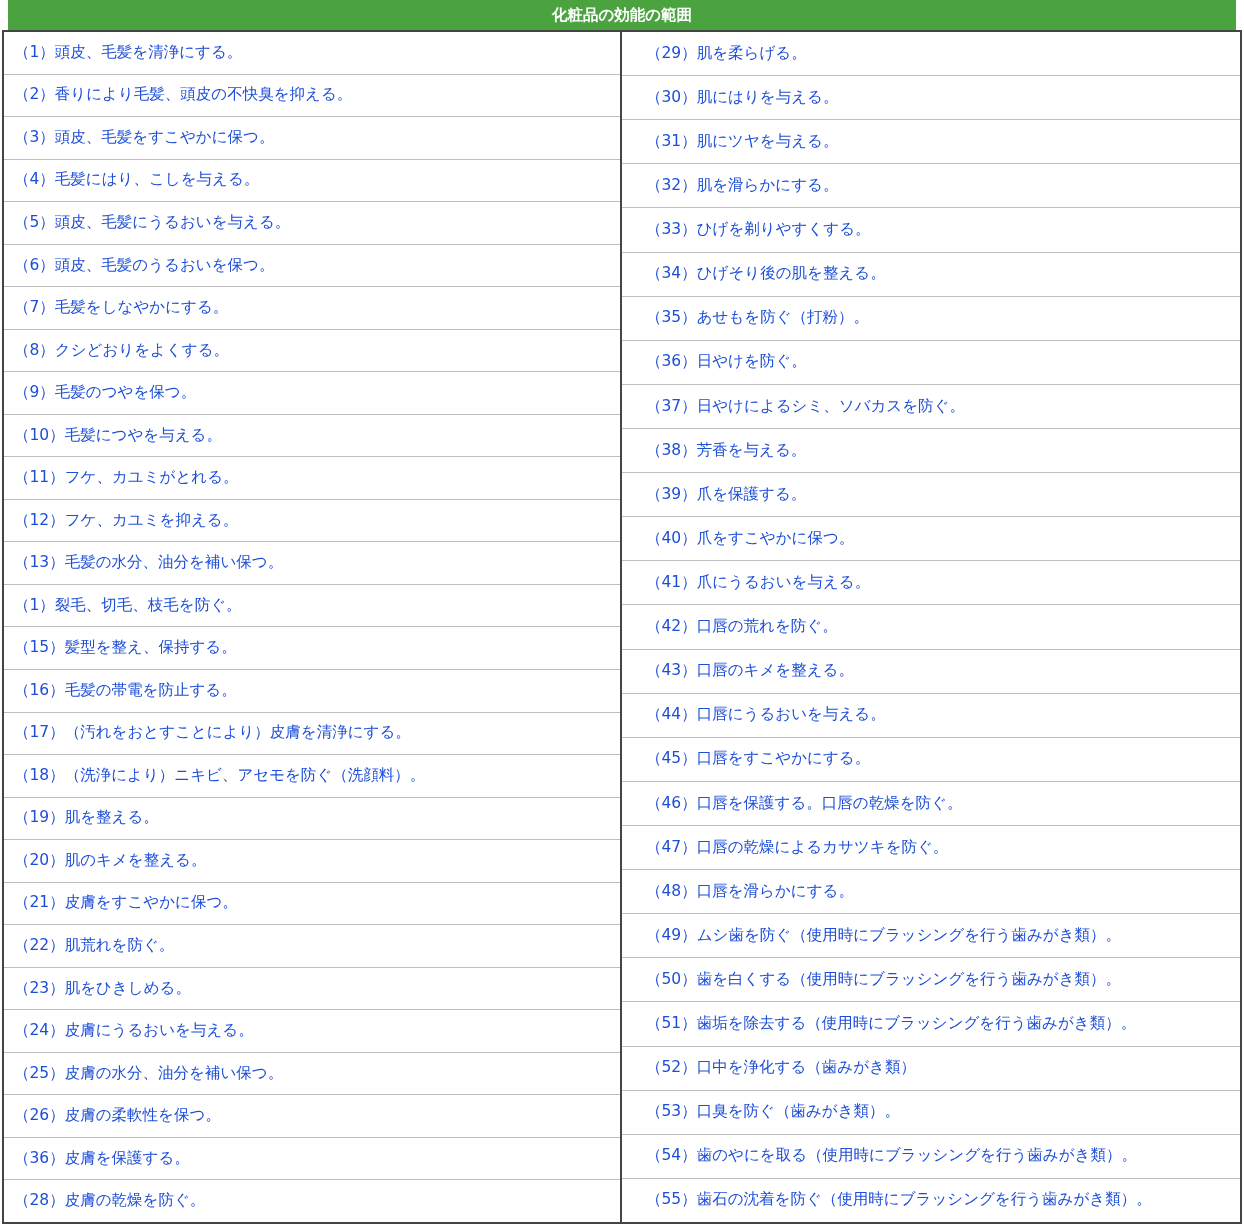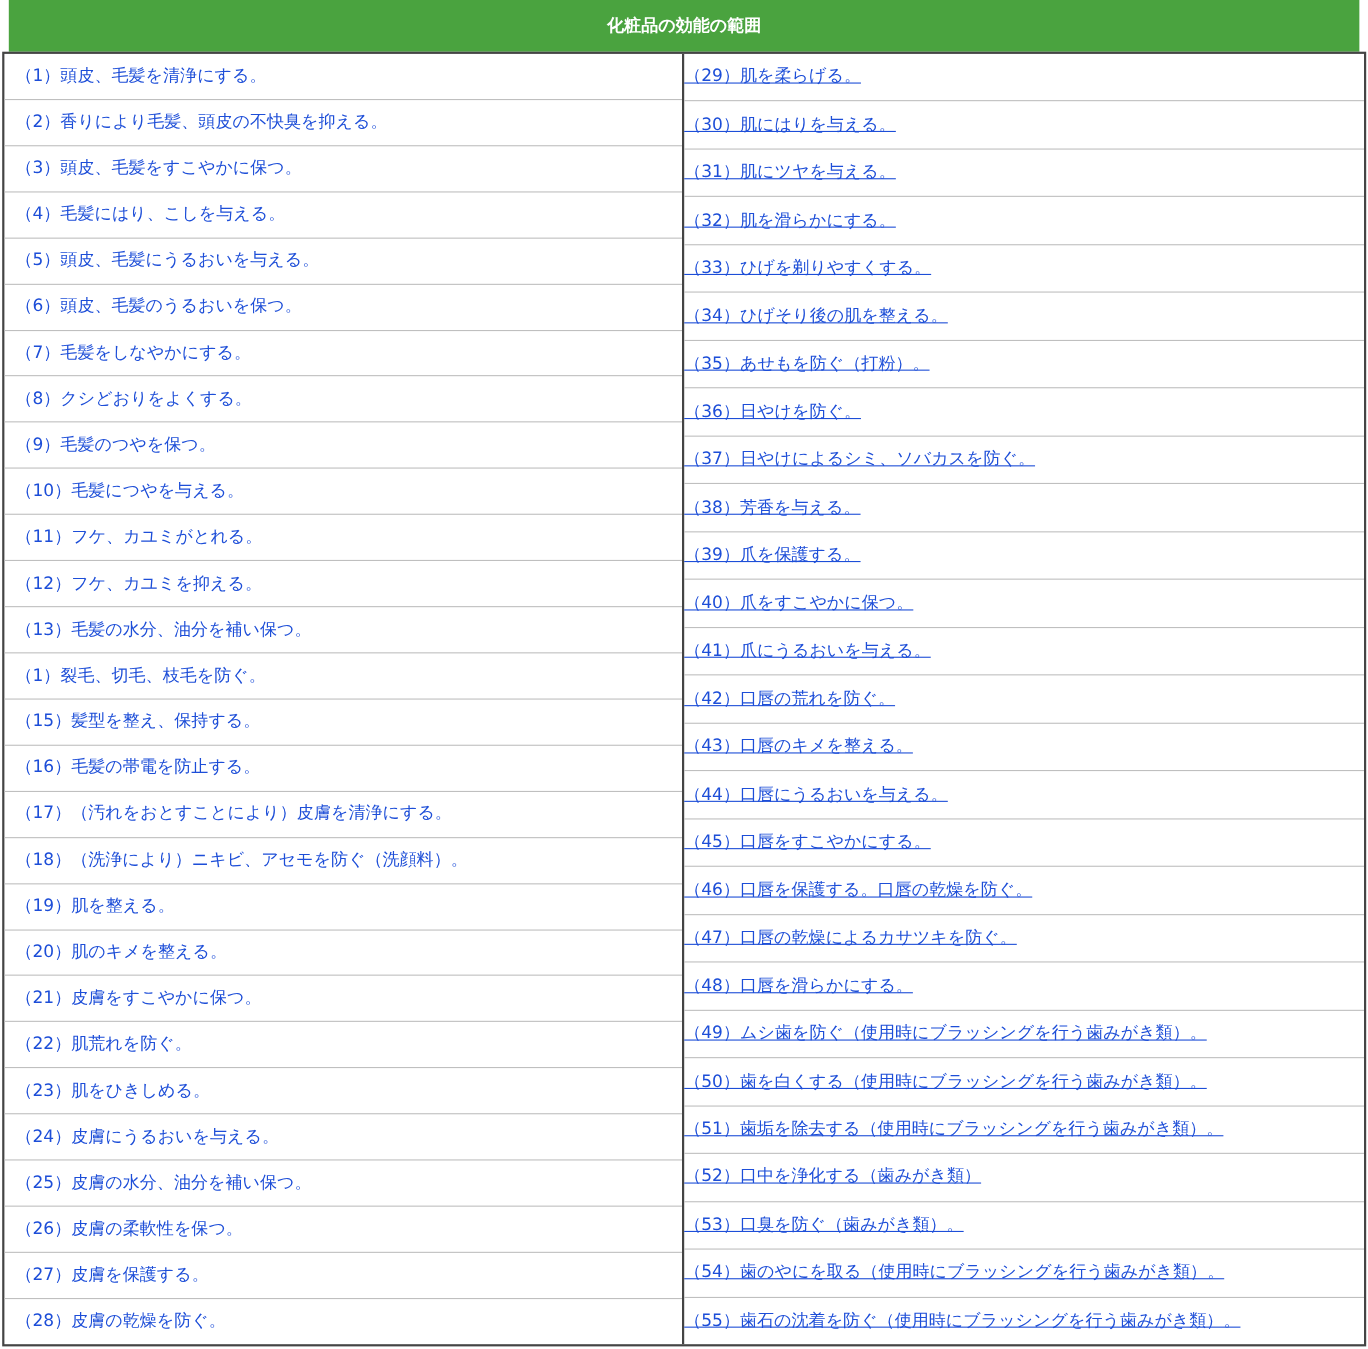--- a/index.html
+++ b/index.html
@@ -17,21 +17,21 @@
   .sheet {
     width: 1244px;
     height: 1226px;
     box-sizing: border-box;
     display: flex;
     flex-direction: column;
   }
   .title-row {
     display: flex;
     align-items: stretch;
-    height: 47px;
+    height: 30px;
   }
   .title-gutter-left {
     width: 8px;
     background: #ffffff;
   }
   .title-gutter-right {
     width: 8px;
     background: #ffffff;
   }
   .title-bar-inner {
@@ -79,22 +79,21 @@
     color: #1d4ed8;
   }
   .cell:last-child {
     border-bottom: none;
   }
   .cell .txt {
     display: inline-block;
     white-space: nowrap;
   }
   .col-right .cell {
-    padding-left: 0;
-    text-decoration: underline;
+    padding-left: 24px;
   }
 </style>
 </head>
 <body>
 
 <div class="sheet">
 
   <div class="title-row">
     <div class="title-gutter-left"></div>
     <div class="title-bar-inner">化粧品の効能の範囲</div>
@@ -175,21 +174,21 @@
         <div class="cell">
           <span class="txt">（24）皮膚にうるおいを与える。</span>
         </div>
         <div class="cell">
           <span class="txt">（25）皮膚の水分、油分を補い保つ。</span>
         </div>
         <div class="cell">
           <span class="txt">（26）皮膚の柔軟性を保つ。</span>
         </div>
         <div class="cell">
-          <span class="txt">（27）皮膚を保護する。</span>
+          <span class="txt">（36）皮膚を保護する。</span>
         </div>
         <div class="cell">
           <span class="txt">（28）皮膚の乾燥を防ぐ。</span>
         </div>
       </div>
     <div class="col col-right" id="col-right">
         <div class="cell">
           <span class="txt">（29）肌を柔らげる。</span>
         </div>
         <div class="cell">

